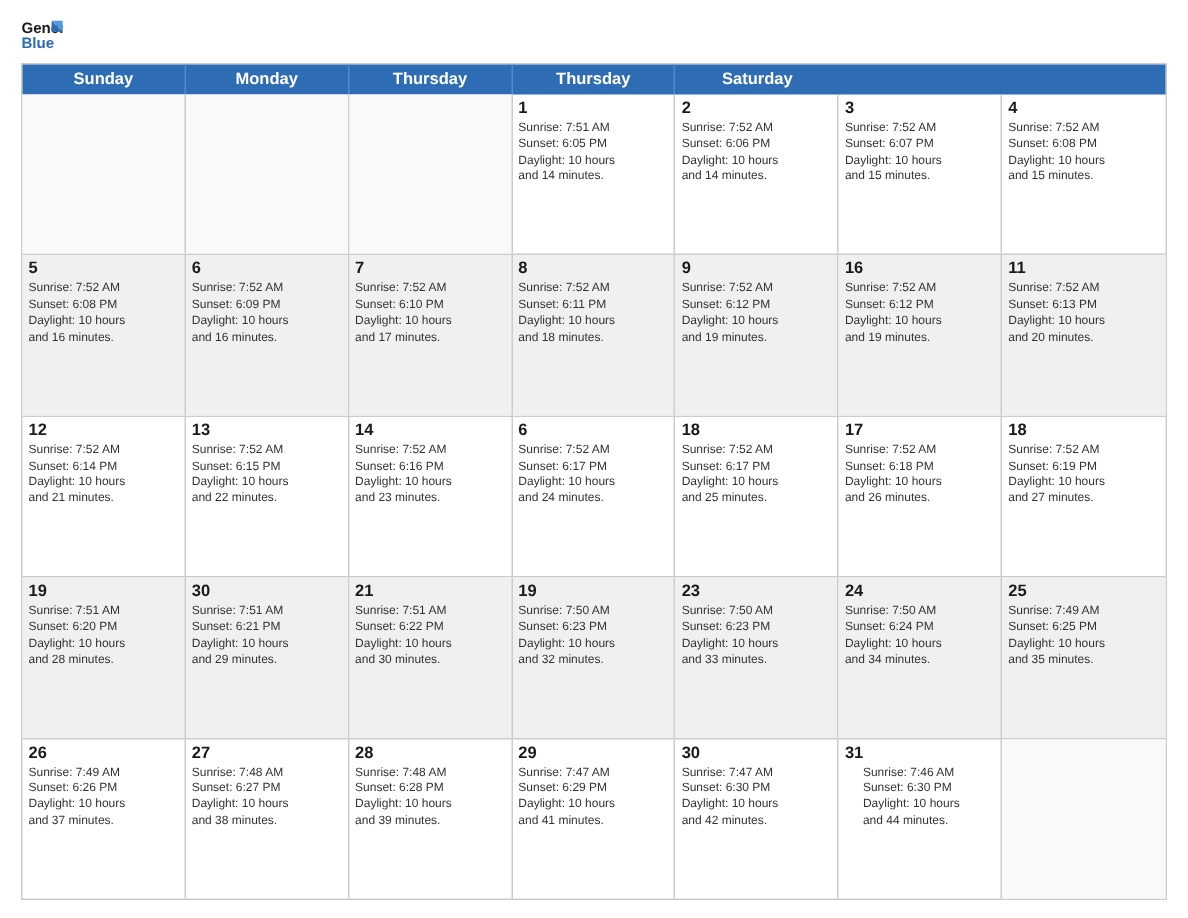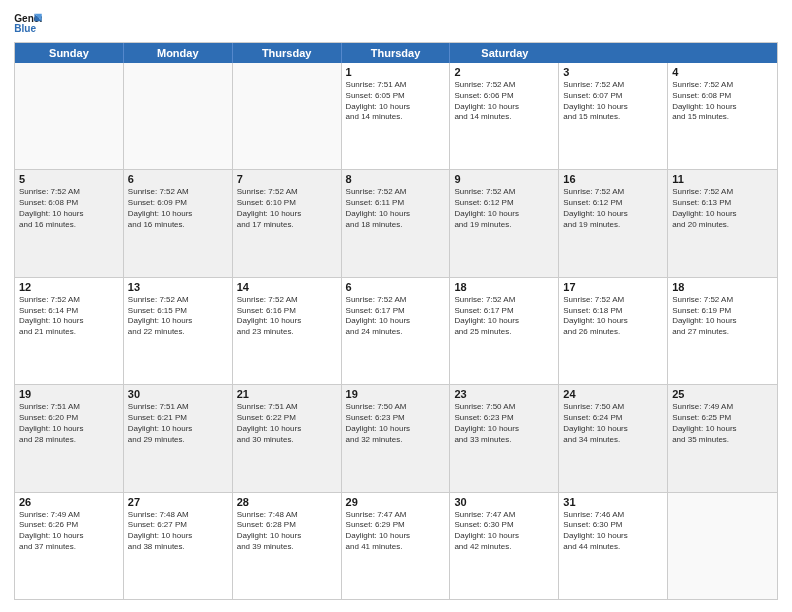--- a/index.html
+++ b/index.html
@@ -354,21 +354,21 @@
           </div>
           <div class="cal-cell">
             <div class="day-num">30</div>
             <div class="day-info" style="white-space: pre-line;">Sunrise: 7:47 AM
 Sunset: 6:30 PM
 Daylight: 10 hours
 and 42 minutes.</div>
           </div>
           <div class="cal-cell">
             <div class="day-num">31</div>
-            <div class="day-info" style="white-space: pre-line;">Sunrise: 7:46 AM
+            <div class="day-info" style="white-space: pre-line; margin-left: 12px;">Sunrise: 7:46 AM
 Sunset: 6:30 PM
 Daylight: 10 hours
 and 44 minutes.</div>
           </div>
           <div class="cal-cell empty"></div>
         </div>
       </div>
   </div>
 </div>
 

